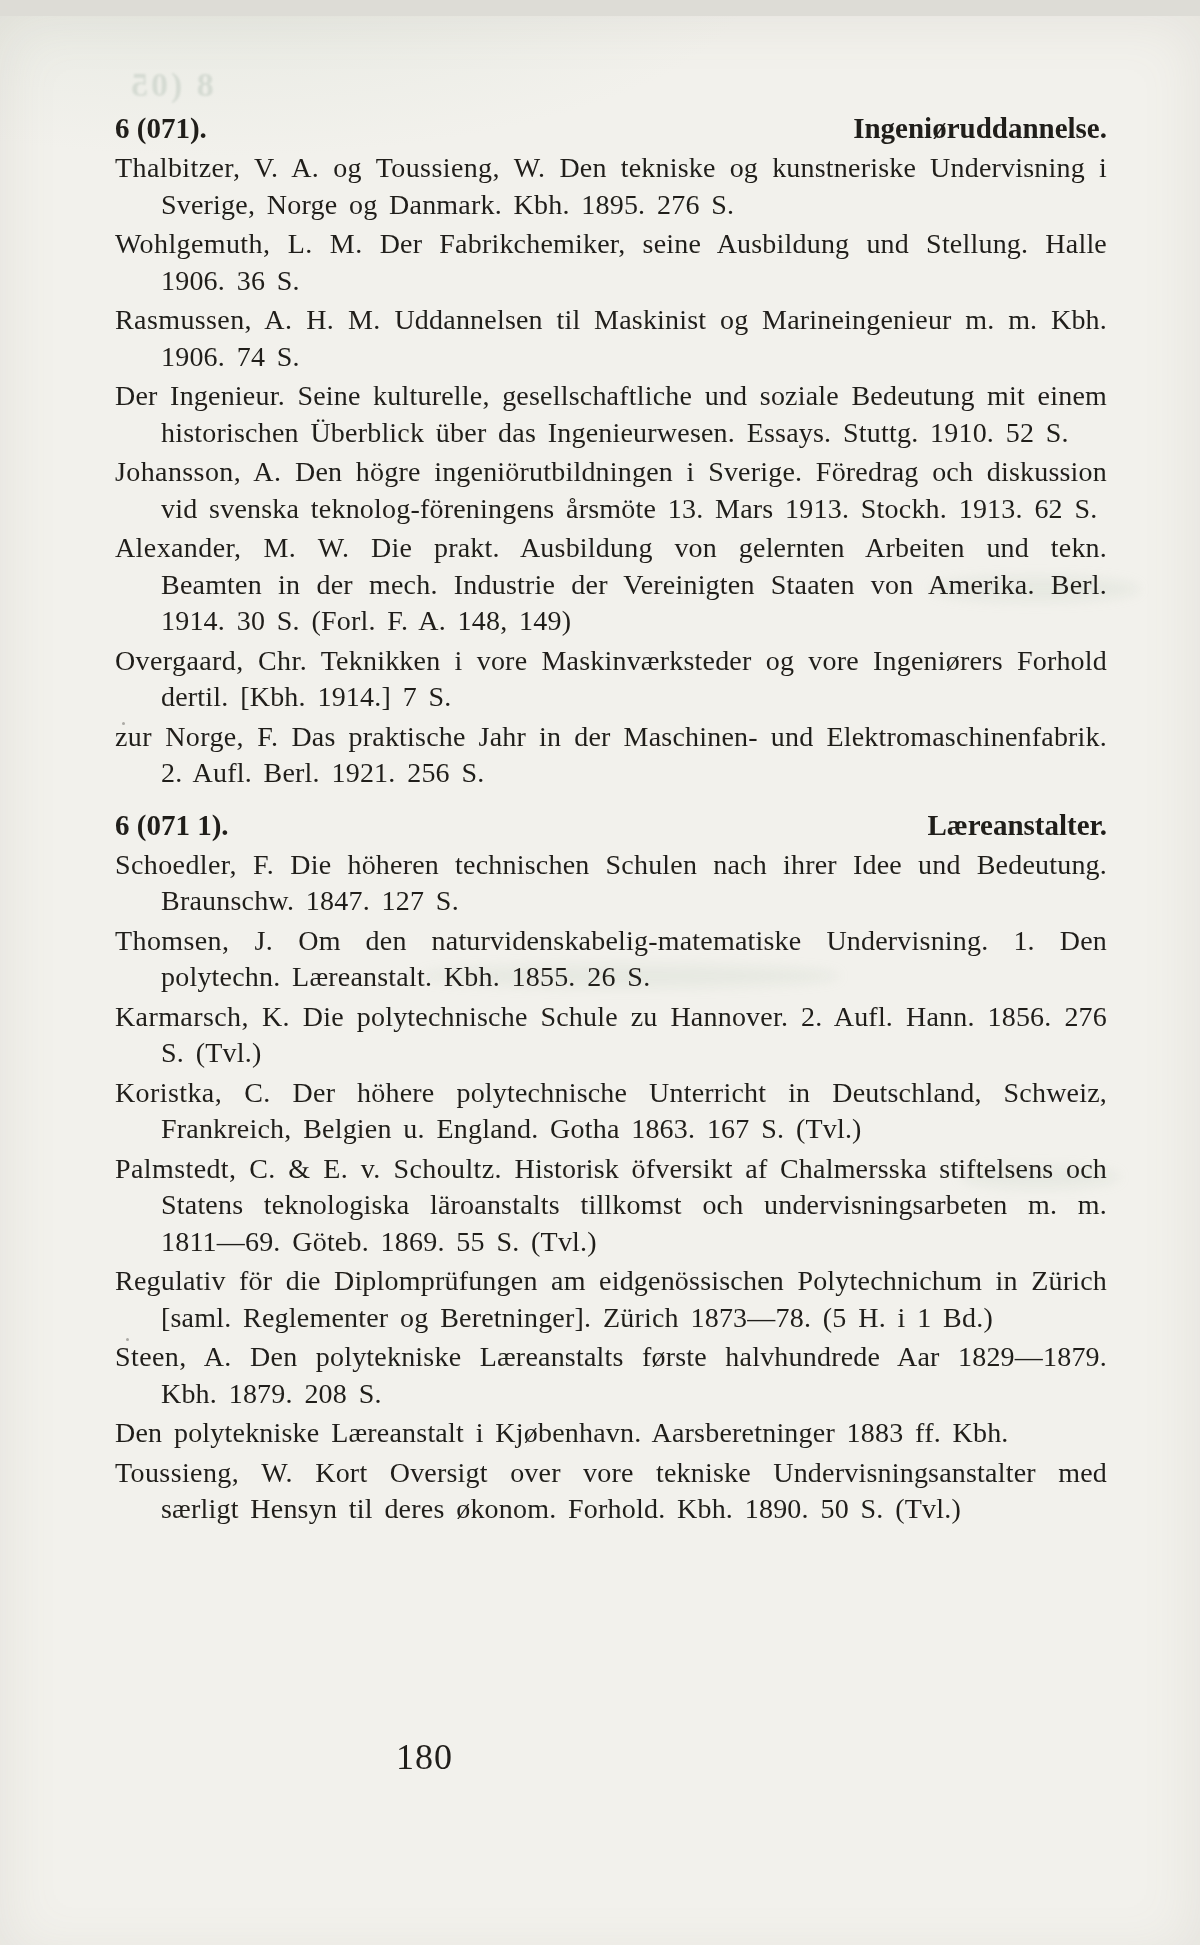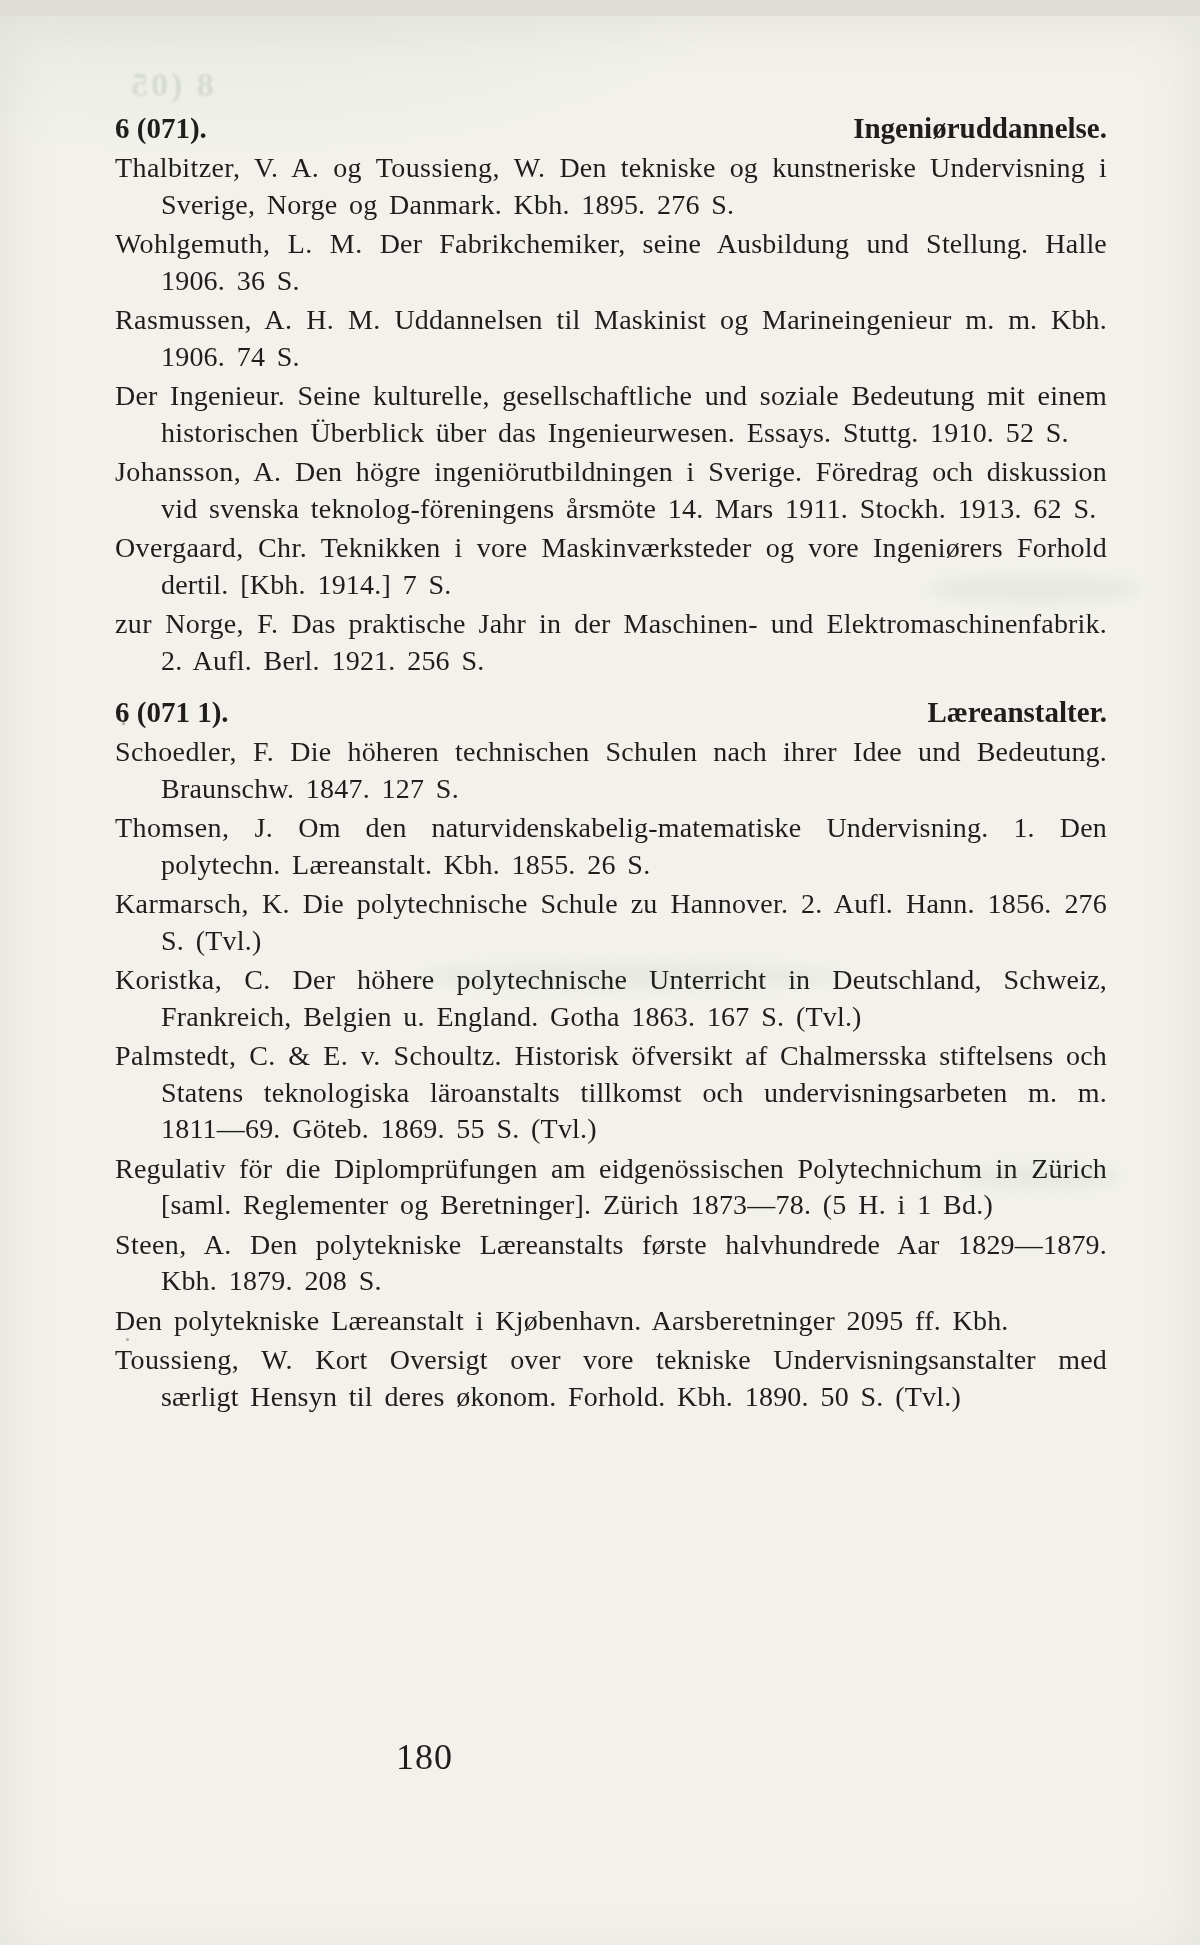--- a/index.html
+++ b/index.html
@@ -64,32 +64,33 @@
 
   <main class="content" id="content">
       <div class="sec-head">
         <span>6 (071).</span>
         <span>Ingeniøruddannelse.</span>
       </div>
       <p class="entry"><b>Thalbitzer, V. A.</b><span> og </span><b>Toussieng, W.</b><span> Den tekniske og kunstneriske Undervisning i Sverige, Norge og Danmark. Kbh. 1895. 276 S.</span></p>
       <p class="entry"><b>Wohlgemuth, L. M.</b><span> Der Fabrikchemiker, seine Ausbildung und Stellung. Halle 1906. 36 S.</span></p>
       <p class="entry"><b>Rasmussen, A. H. M.</b><span> Uddannelsen til Maskinist og Marineingenieur m. m. Kbh. 1906. 74 S.</span></p>
       <p class="entry"><span>Der Ingenieur. Seine kulturelle, gesellschaftliche und soziale Bedeutung mit einem historischen Überblick über das Ingenieurwesen. Essays. Stuttg. 1910. 52 S.</span></p>
-      <p class="entry"><b>Johansson, A.</b><span> Den högre ingeniörutbildningen i Sverige. Föredrag och diskussion vid svenska teknolog-föreningens årsmöte 14. Mars 1911. Stockh. 1913. 62 S.</span></p>
+      <p class="entry"><b>Johansson, A.</b><span> Den högre ingeniörutbildningen i Sverige. Föredrag och diskussion vid svenska teknolog-föreningens årsmöte 13. Mars 1913. Stockh. 1913. 62 S.</span></p>
+      <p class="entry"><b>Alexander, M. W.</b><span> Die prakt. Ausbildung von gelernten Arbeiten und tekn. Beamten in der mech. Industrie der Vereinigten Staaten von Amerika. Berl. 1914. 30 S. (Forl. F. A. 148, 149)</span></p>
       <p class="entry"><b>Overgaard, Chr.</b><span> Teknikken i vore Maskinværksteder og vore Ingeniørers Forhold dertil. [Kbh. 1914.] 7 S.</span></p>
       <p class="entry"><b>zur Norge, F.</b><span> Das praktische Jahr in der Maschinen- und Elektromaschinenfabrik. 2. Aufl. Berl. 1921. 256 S.</span></p>
       <div class="sec-head later">
         <span>6 (071 1).</span>
         <span>Læreanstalter.</span>
       </div>
       <p class="entry"><b>Schoedler, F.</b><span> Die höheren technischen Schulen nach ihrer Idee und Bedeutung. Braunschw. 1847. 127 S.</span></p>
       <p class="entry"><b>Thomsen, J.</b><span> Om den naturvidenskabelig-matematiske Undervisning. 1. Den polytechn. Læreanstalt. Kbh. 1855. 26 S.</span></p>
       <p class="entry"><b>Karmarsch, K.</b><span> Die polytechnische Schule zu Hannover. 2. Aufl. Hann. 1856. 276 S. (Tvl.)</span></p>
       <p class="entry"><b>Koristka, C.</b><span> Der höhere polytechnische Unterricht in Deutschland, Schweiz, Frankreich, Belgien u. England. Gotha 1863. 167 S. (Tvl.)</span></p>
       <p class="entry"><b>Palmstedt, C. &amp; E. v. Schoultz.</b><span> Historisk öfversikt af Chalmersska stiftelsens och Statens teknologiska läroanstalts tillkomst och undervisningsarbeten m. m. 1811—69. Göteb. 1869. 55 S. (Tvl.)</span></p>
       <p class="entry"><span>Regulativ för die Diplomprüfungen am eidgenössischen Polytechnichum in Zürich [saml. Reglementer og Beretninger]. Zürich 1873—78. (5 H. i 1 Bd.)</span></p>
       <p class="entry"><b>Steen, A.</b><span> Den polytekniske Læreanstalts første halvhundrede Aar 1829—1879. Kbh. 1879. 208 S.</span></p>
-      <p class="entry"><span>Den polytekniske Læreanstalt i Kjøbenhavn. Aarsberetninger 2095 ff. Kbh.</span></p>
+      <p class="entry"><span>Den polytekniske Læreanstalt i Kjøbenhavn. Aarsberetninger 1883 ff. Kbh.</span></p>
       <p class="entry"><b>Toussieng, W.</b><span> Kort Oversigt over vore tekniske Undervisningsanstalter med særligt Hensyn til deres økonom. Forhold. Kbh. 1890. 50 S. (Tvl.)</span></p>
     </main>
 
   <div class="page-number">180</div>
 </div>
 
 </body></html>

